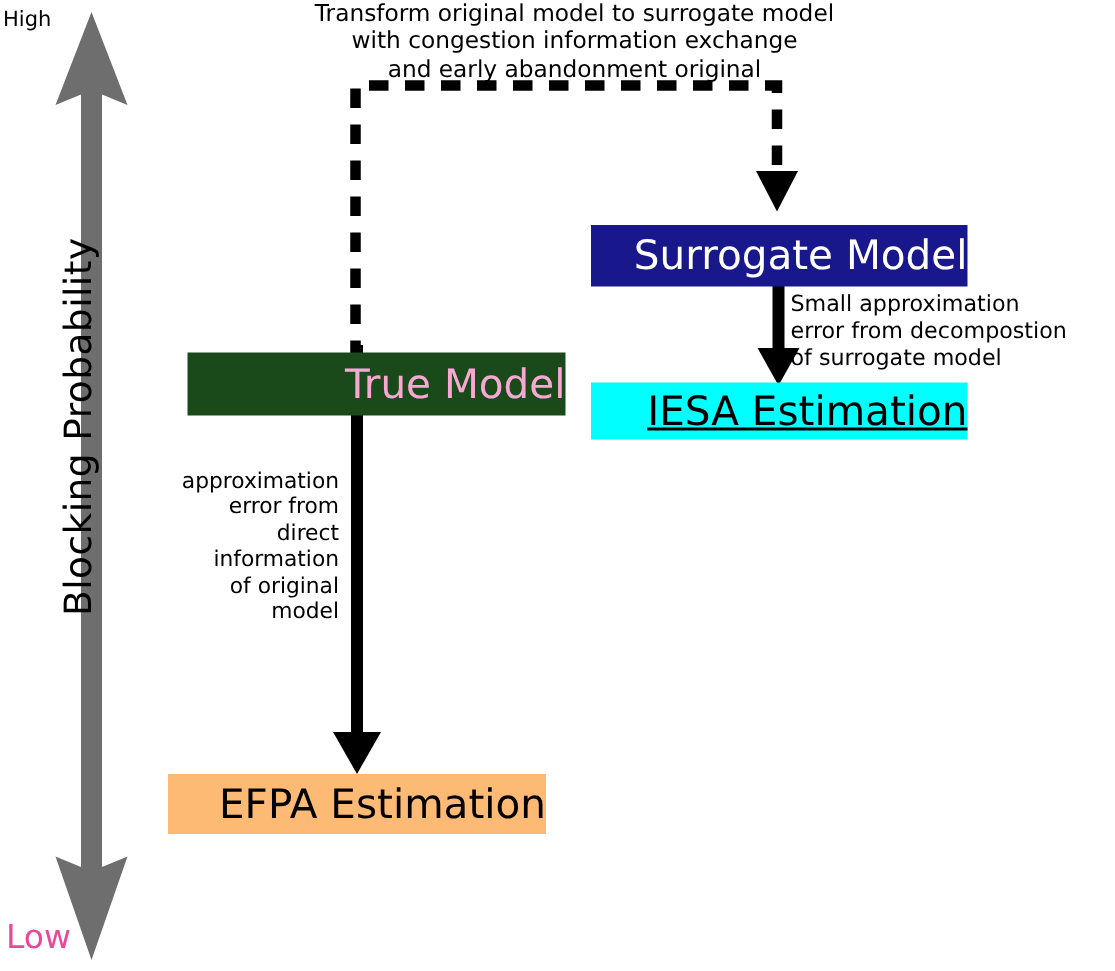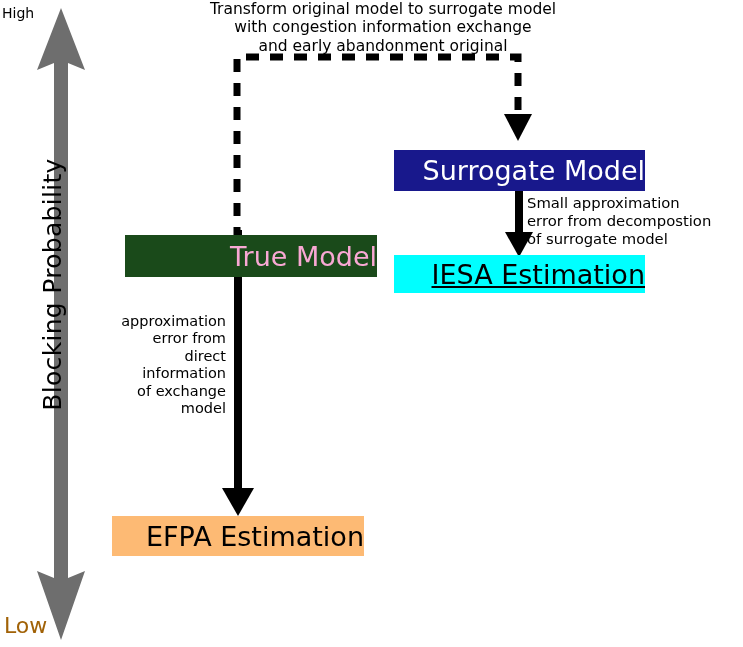--- a/index.html
+++ b/index.html
@@ -43,21 +43,21 @@
     left: 2px;
     top: 5px;
     font-size: 14px;
     color: #000;
   }
   #axis-low {
     position: absolute;
     left: 4px;
     top: 613px;
     font-size: 22px;
-    color: #a16207;
+    color: #ec4899;
   }
 
   
   .box {
     position: absolute;
     display: flex;
     align-items: center;
     justify-content: flex-end;
     font-size: 27px;
     line-height: 1;
@@ -175,21 +175,21 @@
       <line x1="519" y1="186" x2="519" y2="238" stroke="#000000" stroke-width="8"></line>
       <polygon points="519,257 505,232 533,232" fill="#000000"></polygon>
     </g>
   </svg>
 
   <div id="large-error-caption">
     <div>approximation</div>
     <div>error from</div>
     <div>direct</div>
     <div>information</div>
-    <div>of exchange</div>
+    <div>of original</div>
     <div>model</div>
   </div>
 
   <div id="small-error-caption">
     <div>Small approximation</div>
     <div>error from decompostion</div>
     <div>of surrogate model</div>
   </div>
 
   <div class="box" id="box-true-model">

